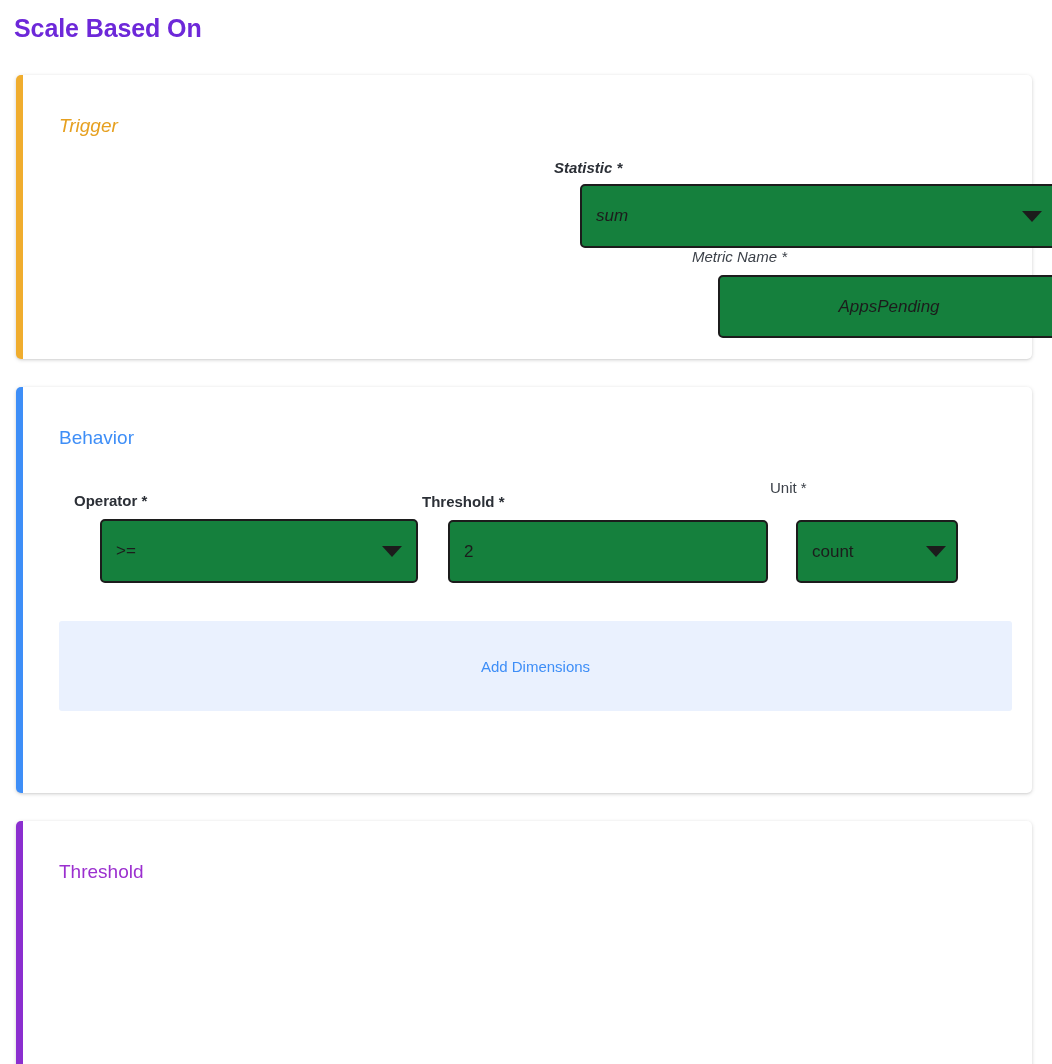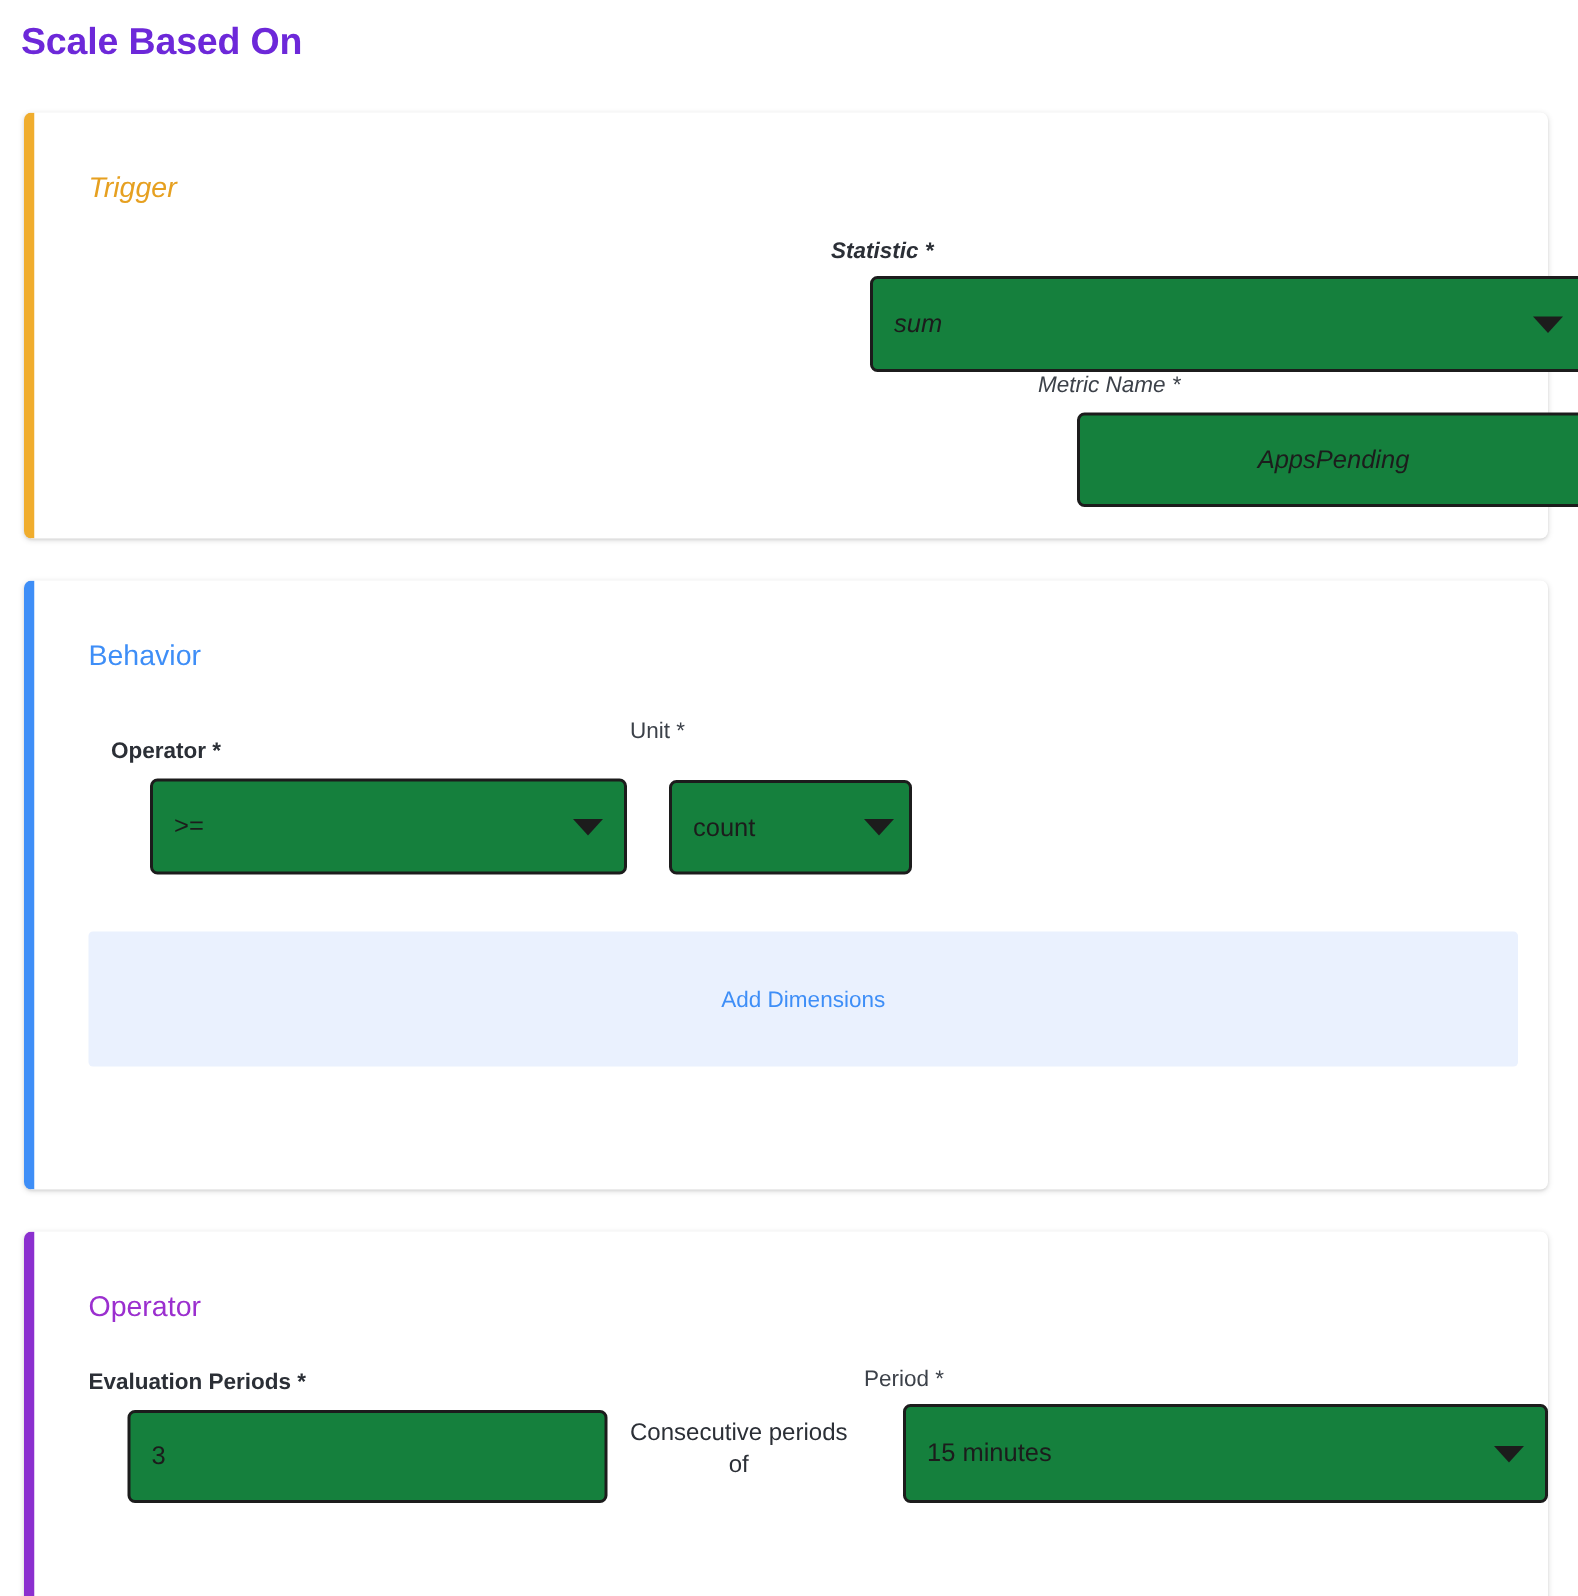--- a/index.html
+++ b/index.html
@@ -185,50 +185,36 @@
   <div class="behavior-fields">
 
     <div class="operator-group">
       <label class="field-label">Operator *</label>
       <div class="control">
         <span class="value">&gt;=</span>
         <span class="caret"></span>
       </div>
     </div>
 
+    <div class="threshold-group">
+      <label class="field-label">Threshold *</label>
+      <div class="control">
+        <span class="value">2</span>
+      </div>
+    </div>
 
     <div class="unit-group">
       <label class="field-label light">Unit *</label>
       <div class="control">
         <span class="value">count</span>
         <span class="caret"></span>
       </div>
     </div>
 
   </div>
 
   <div class="add-dimensions">Add Dimensions</div>
 </div>
 
 <div class="card card-duration">
-  <div class="card-heading h-duration">Operator</div>
-
-  <div class="duration-fields">
-
-    <div class="evalperiods-group">
-      <label class="field-label">Evaluation Periods *</label>
-      <div class="control">
-        <span class="value">3</span>
-      </div>
-    </div>
-
-    <div class="between-text">Consecutive periods of</div>
-
-    <div class="period-group">
-      <label class="field-label light">Period *</label>
-      <div class="control">
-        <span class="value">15 minutes</span>
-        <span class="caret"></span>
-      </div>
-    </div>
-
-  </div>
+  <div class="card-heading h-duration">Threshold</div>
+
 </div>
 
 </body></html>

